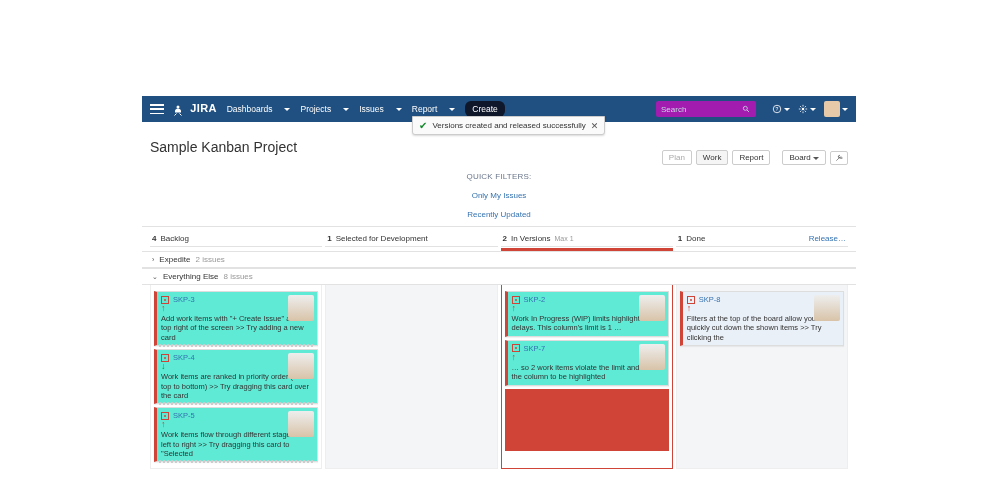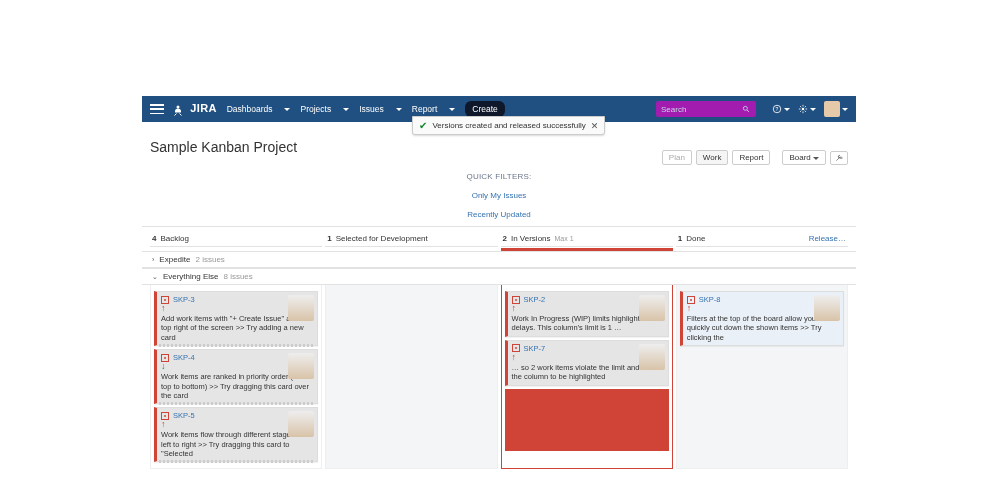--- a/index.html
+++ b/index.html
@@ -53,21 +53,21 @@
 
   
   .swimlane{border:1px solid #e2e2e2;border-left:none;border-right:none;font-size:8px;padding:3px 10px;color:#333;background:#fff;display:flex;align-items:center;gap:5px;}
   .swimlane .chev{font-size:7px;color:#555;}
   .swimlane .cnt{color:#999;}
   .lane-row{display:flex;gap:3px;padding:0 8px 0 8px;}
   .lane-cell{flex:1;min-width:0;padding:3px 1px;border:1px solid #eee;border-top:none;background:#fff;}
   .lane-cell.done{background:#f4f5f7;}
   .dropzone{border:1px dashed #ccc;height:40px;margin:2px;border-radius:2px;}
 
-  .card{background:#e5e5e5;border:1px solid #ddd;border-left:3px solid #d04437;padding:3px 4px;margin:3px 2px;font-size:7.5px;color:#333;position:relative;box-shadow:0 1px 1px rgba(0,0,0,.05);}
+  .card{background:#5eead4;border:1px solid #ddd;border-left:3px solid #d04437;padding:3px 4px;margin:3px 2px;font-size:7.5px;color:#333;position:relative;box-shadow:0 1px 1px rgba(0,0,0,.05);}
   .card.doneCard{background:#eaf0f7;}
   .card .key{color:#3572b0;}
   .card .key-row{display:flex;align-items:center;gap:4px;}
   .card .type-ic{width:8px;height:8px;border:1px solid #d04437; position:relative;}
   .card .type-ic::after{content:"";position:absolute;inset:2px;border-radius:50%;background:#d04437;}
   .card .pri{font-size:9px;line-height:8px;}
   .pri.up{color:#d04437;}
   .pri.down{color:#14892c;}
   .card .summary{display:block;margin-top:1px;line-height:1.25;}
   .card .av{position:absolute;top:3px;right:3px;}

